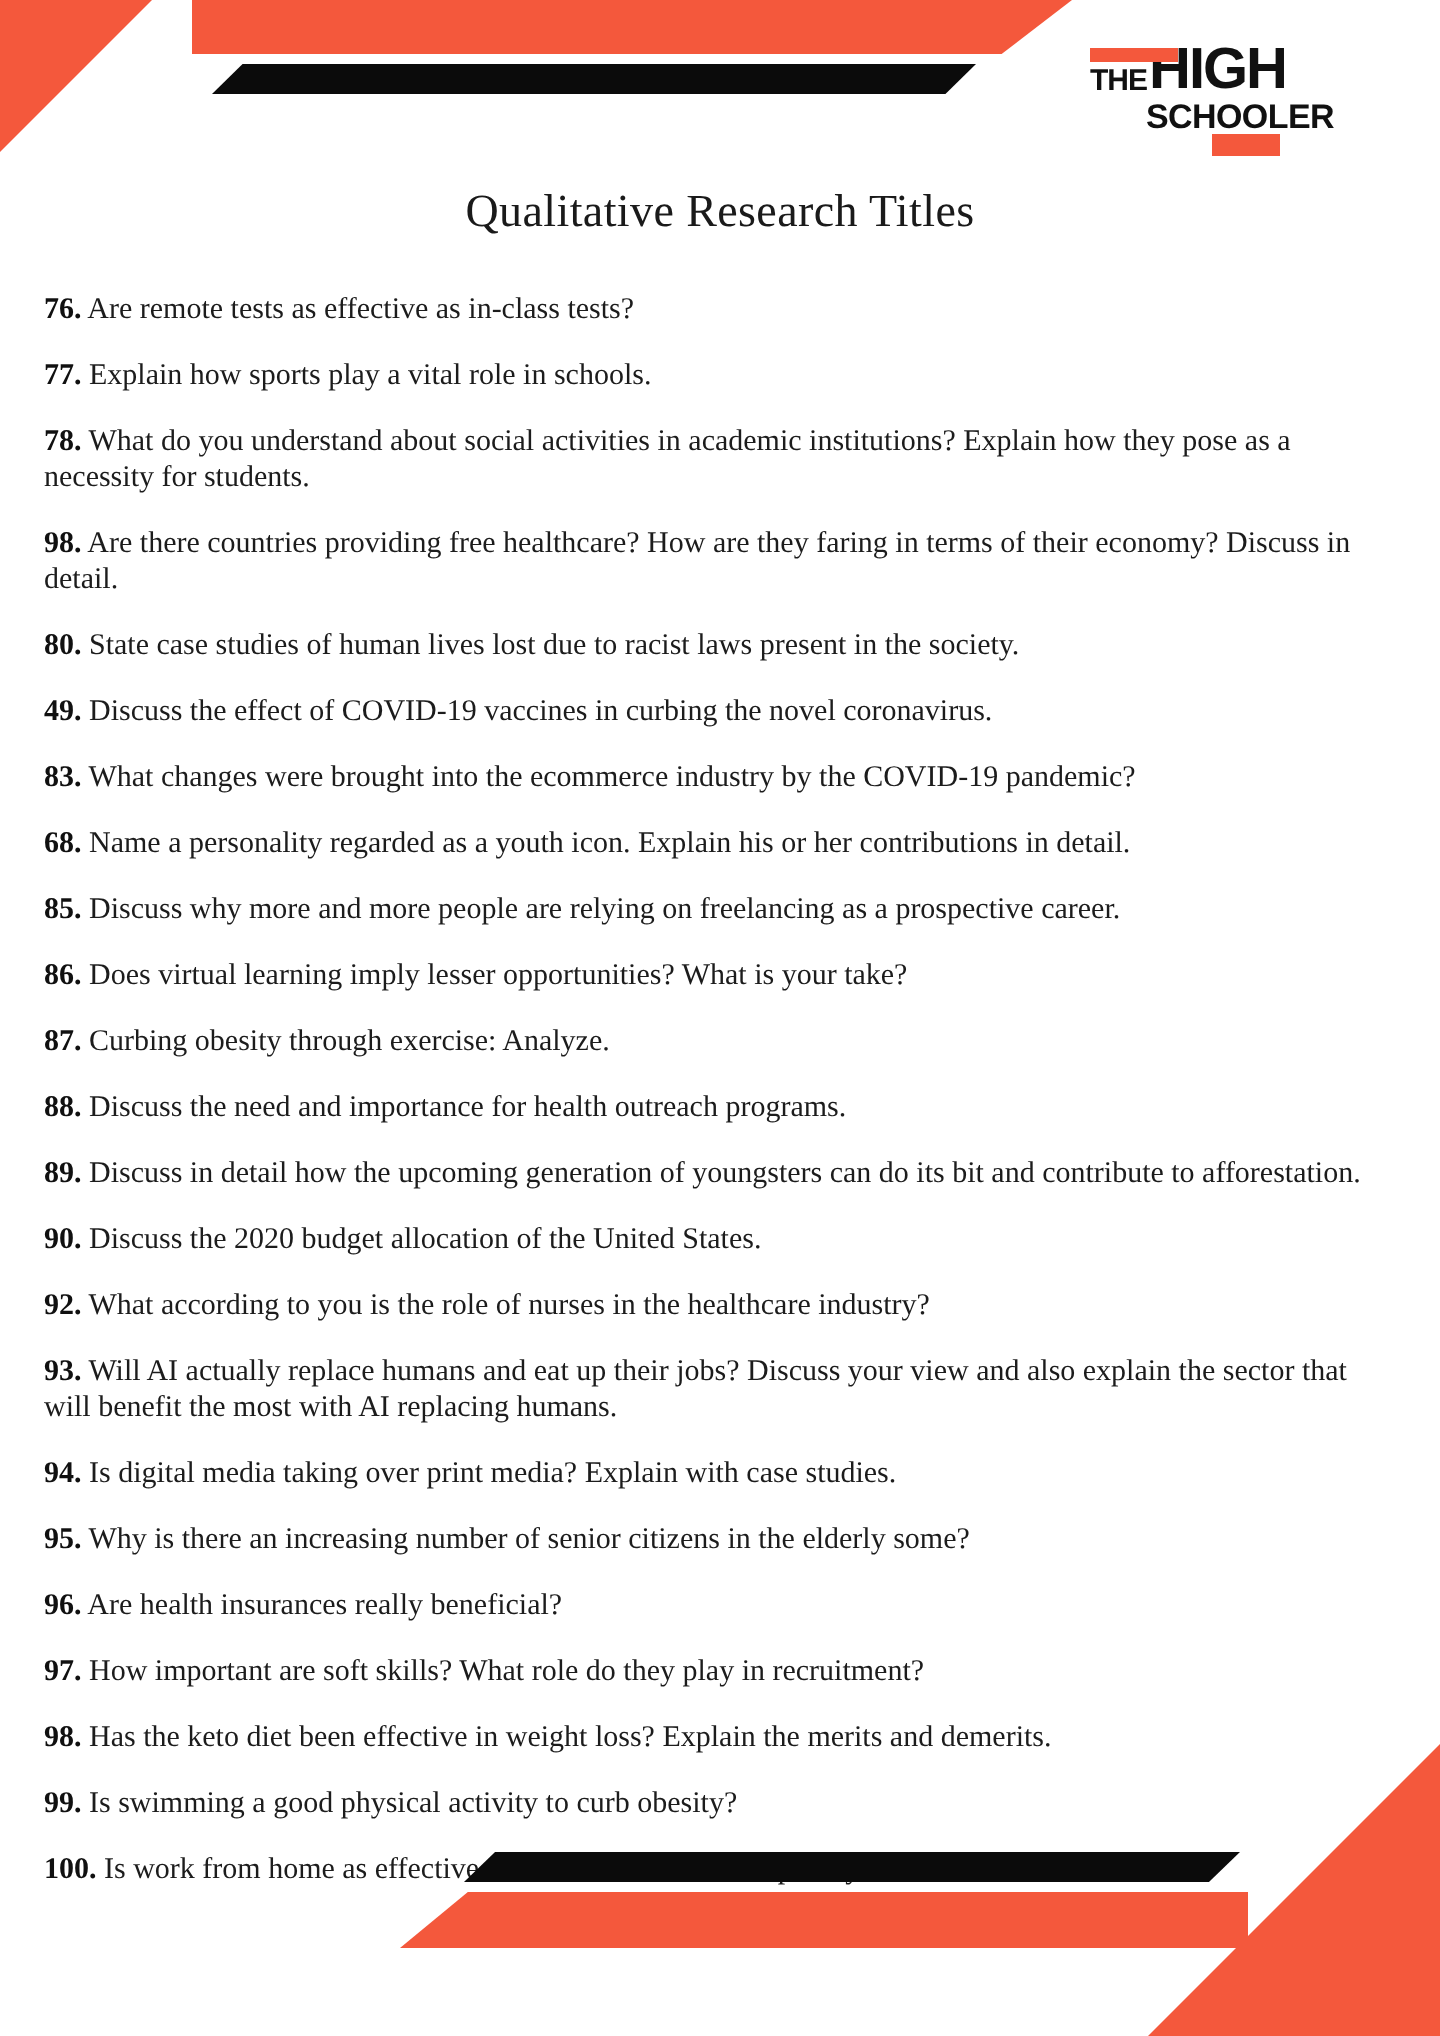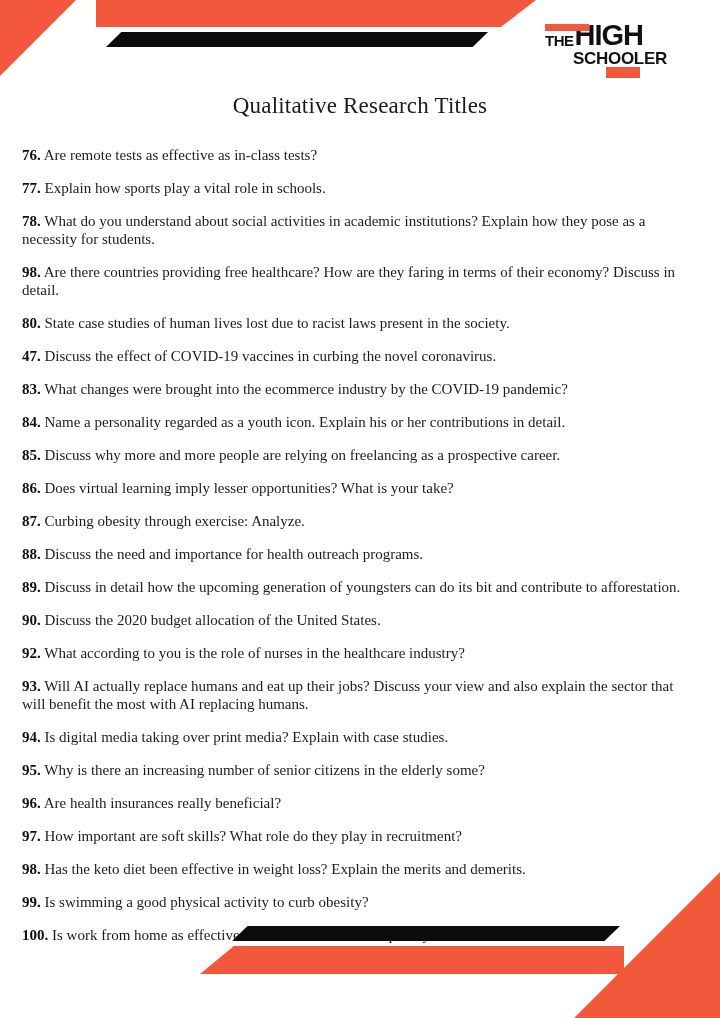--- a/index.html
+++ b/index.html
@@ -198,23 +198,23 @@
   </div>
 
   <h1 class="page-title">Qualitative Research Titles</h1>
 
   <div class="qlist">
       <p class="qitem"><span class="qnum">76.</span><span> Are remote tests as effective as in-class tests?</span></p>
       <p class="qitem"><span class="qnum">77.</span><span> Explain how sports play a vital role in schools.</span></p>
       <p class="qitem"><span class="qnum">78.</span><span> What do you understand about social activities in academic institutions? Explain how they pose as a necessity for students.</span></p>
       <p class="qitem"><span class="qnum">98.</span><span> Are there countries providing free healthcare? How are they faring in terms of their economy? Discuss in detail.</span></p>
       <p class="qitem"><span class="qnum">80.</span><span> State case studies of human lives lost due to racist laws present in the society.</span></p>
-      <p class="qitem"><span class="qnum">47.</span><span> Discuss the effect of COVID-19 vaccines in curbing the novel coronavirus.</span></p>
+      <p class="qitem"><span class="qnum">49.</span><span> Discuss the effect of COVID-19 vaccines in curbing the novel coronavirus.</span></p>
       <p class="qitem"><span class="qnum">83.</span><span> What changes were brought into the ecommerce industry by the COVID-19 pandemic?</span></p>
-      <p class="qitem"><span class="qnum">84.</span><span> Name a personality regarded as a youth icon. Explain his or her contributions in detail.</span></p>
+      <p class="qitem"><span class="qnum">68.</span><span> Name a personality regarded as a youth icon. Explain his or her contributions in detail.</span></p>
       <p class="qitem"><span class="qnum">85.</span><span> Discuss why more and more people are relying on freelancing as a prospective career.</span></p>
       <p class="qitem"><span class="qnum">86.</span><span> Does virtual learning imply lesser opportunities? What is your take?</span></p>
       <p class="qitem"><span class="qnum">87.</span><span> Curbing obesity through exercise: Analyze.</span></p>
       <p class="qitem"><span class="qnum">88.</span><span> Discuss the need and importance for health outreach programs.</span></p>
       <p class="qitem"><span class="qnum">89.</span><span> Discuss in detail how the upcoming generation of youngsters can do its bit and contribute to afforestation.</span></p>
       <p class="qitem"><span class="qnum">90.</span><span> Discuss the 2020 budget allocation of the United States.</span></p>
       <p class="qitem"><span class="qnum">92.</span><span> What according to you is the role of nurses in the healthcare industry?</span></p>
       <p class="qitem"><span class="qnum">93.</span><span> Will AI actually replace humans and eat up their jobs? Discuss your view and also explain the sector that will benefit the most with AI replacing humans.</span></p>
       <p class="qitem"><span class="qnum">94.</span><span> Is digital media taking over print media? Explain with case studies.</span></p>
       <p class="qitem"><span class="qnum">95.</span><span> Why is there an increasing number of senior citizens in the elderly some?</span></p>

